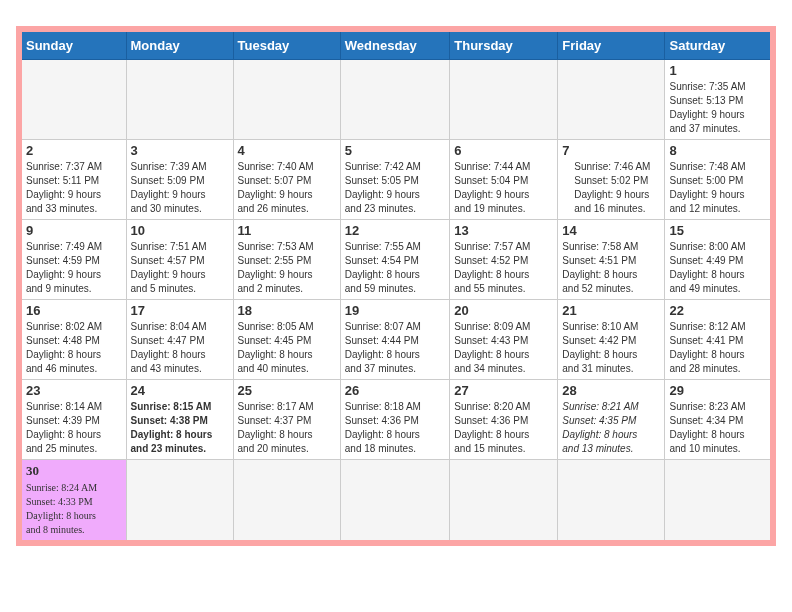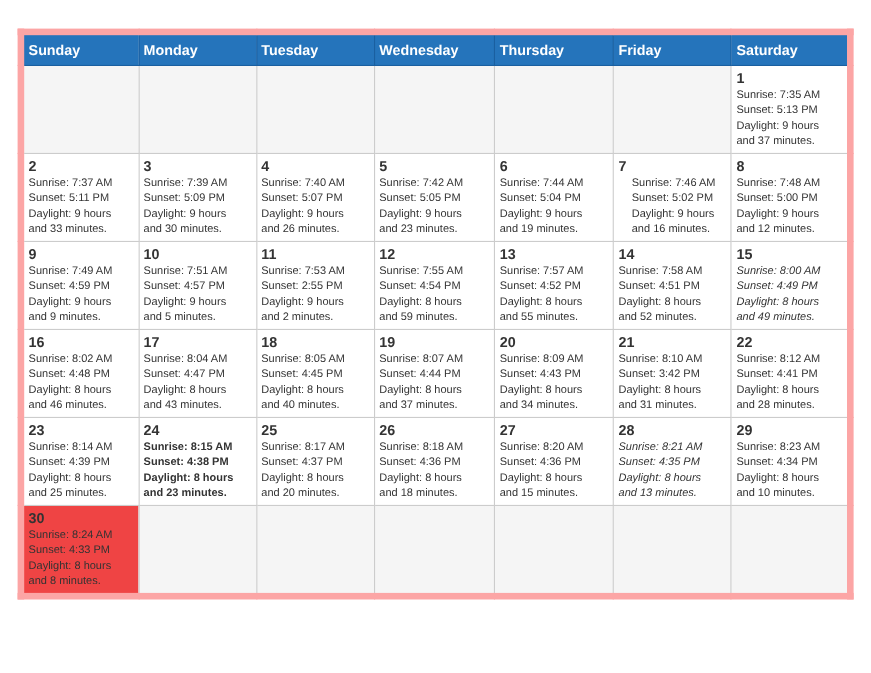--- a/index.html
+++ b/index.html
@@ -76,21 +76,22 @@
     }
     .day-info {
       font-size: 10px;
       line-height: 1.4;
       color: #333;
     }
     .last-row td {
       background: #f5f5f5;
     }
     .last-row td.has-data {
-      background: #ef4444;
+      background: #f0abfc;
+      font-family: Liberation Serif, serif;
     }
   </style>
 </head>
 <body>
 
 <div class="header-area">
 </div>
 
 <table class="calendar">
   <thead>
@@ -209,21 +210,21 @@
         </td>
         <td>
           <span class="day-number">14</span>
           <div class="day-info" style="white-space: pre-line;">Sunrise: 7:58 AM
 Sunset: 4:51 PM
 Daylight: 8 hours
 and 52 minutes.</div>
         </td>
         <td>
           <span class="day-number">15</span>
-          <div class="day-info" style="white-space: pre-line; font-style: italic;">Sunrise: 8:00 AM
+          <div class="day-info" style="white-space: pre-line;">Sunrise: 8:00 AM
 Sunset: 4:49 PM
 Daylight: 8 hours
 and 49 minutes.</div>
         </td>
       </tr>
       <tr>
         <td>
           <span class="day-number">16</span>
           <div class="day-info" style="white-space: pre-line;">Sunrise: 8:02 AM
 Sunset: 4:48 PM
@@ -254,21 +255,21 @@
         <td>
           <span class="day-number">20</span>
           <div class="day-info" style="white-space: pre-line;">Sunrise: 8:09 AM
 Sunset: 4:43 PM
 Daylight: 8 hours
 and 34 minutes.</div>
         </td>
         <td>
           <span class="day-number">21</span>
           <div class="day-info" style="white-space: pre-line;">Sunrise: 8:10 AM
-Sunset: 3:42 PM
+Sunset: 4:42 PM
 Daylight: 8 hours
 and 31 minutes.</div>
         </td>
         <td>
           <span class="day-number">22</span>
           <div class="day-info" style="white-space: pre-line;">Sunrise: 8:12 AM
 Sunset: 4:41 PM
 Daylight: 8 hours
 and 28 minutes.</div>
         </td>

